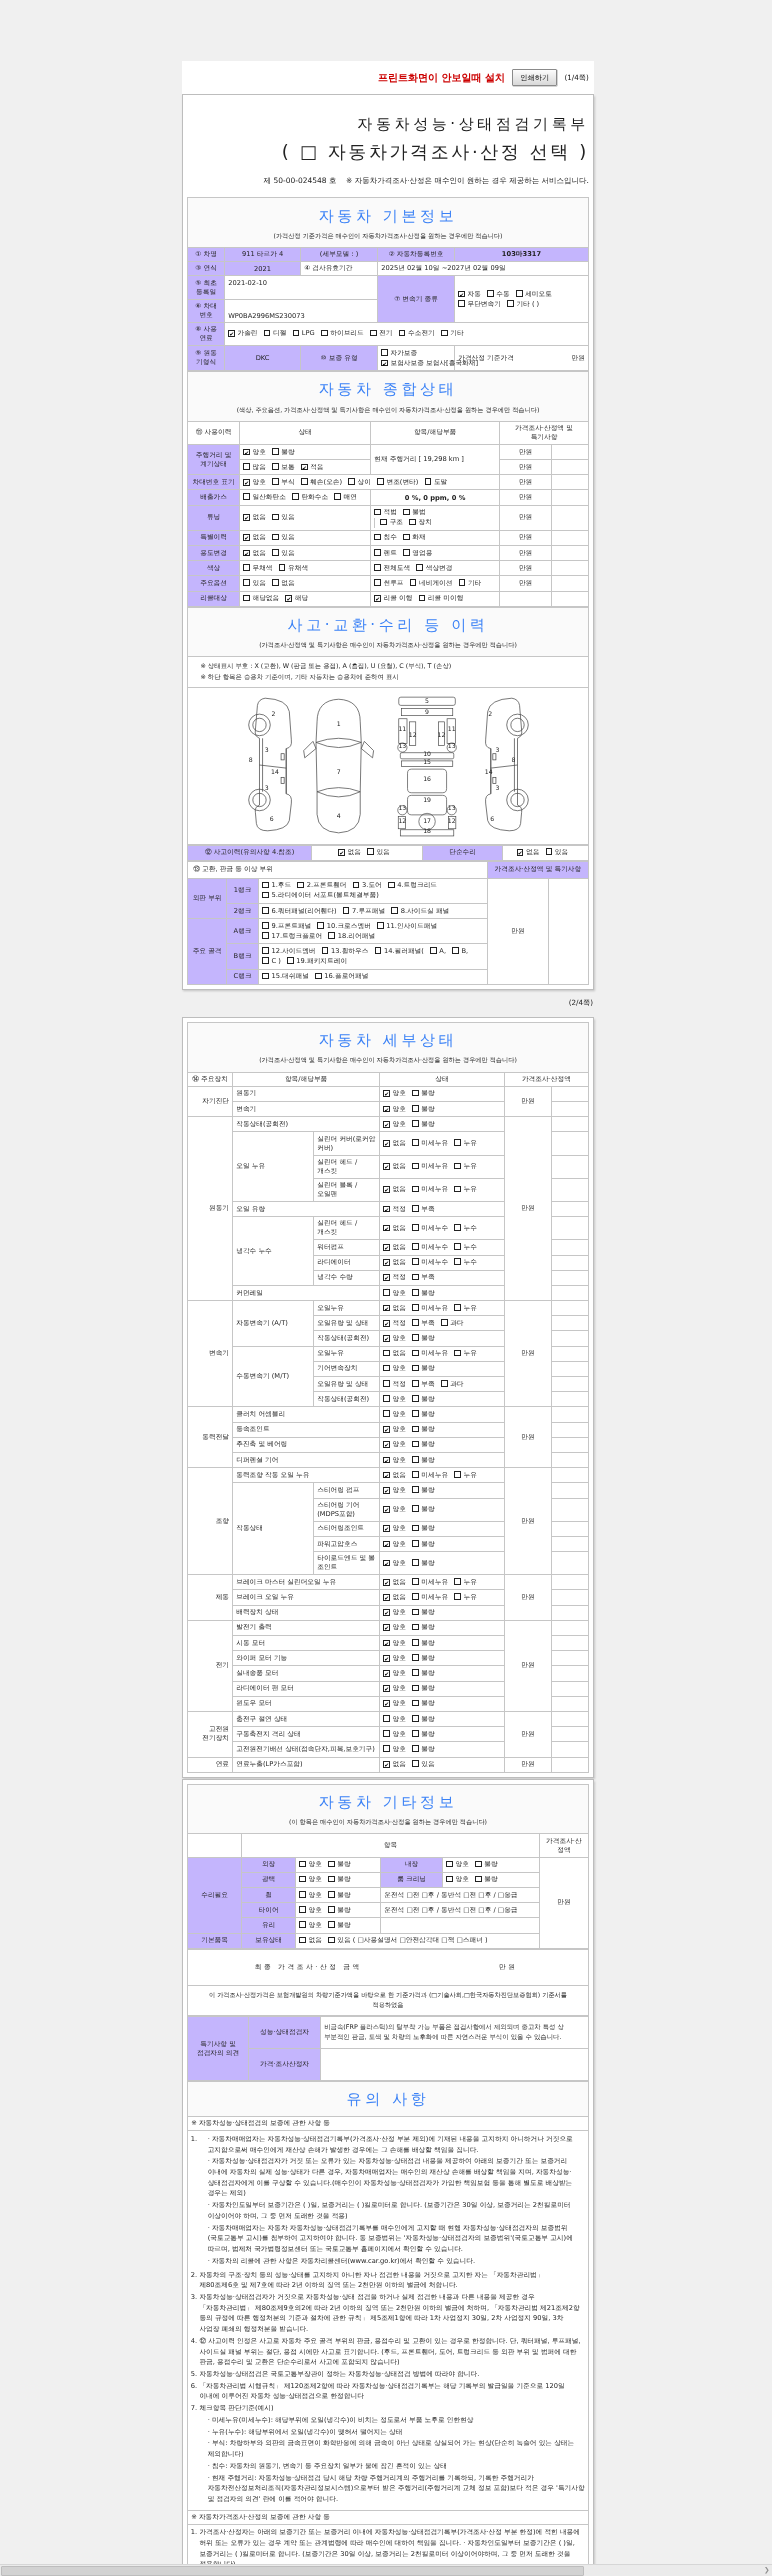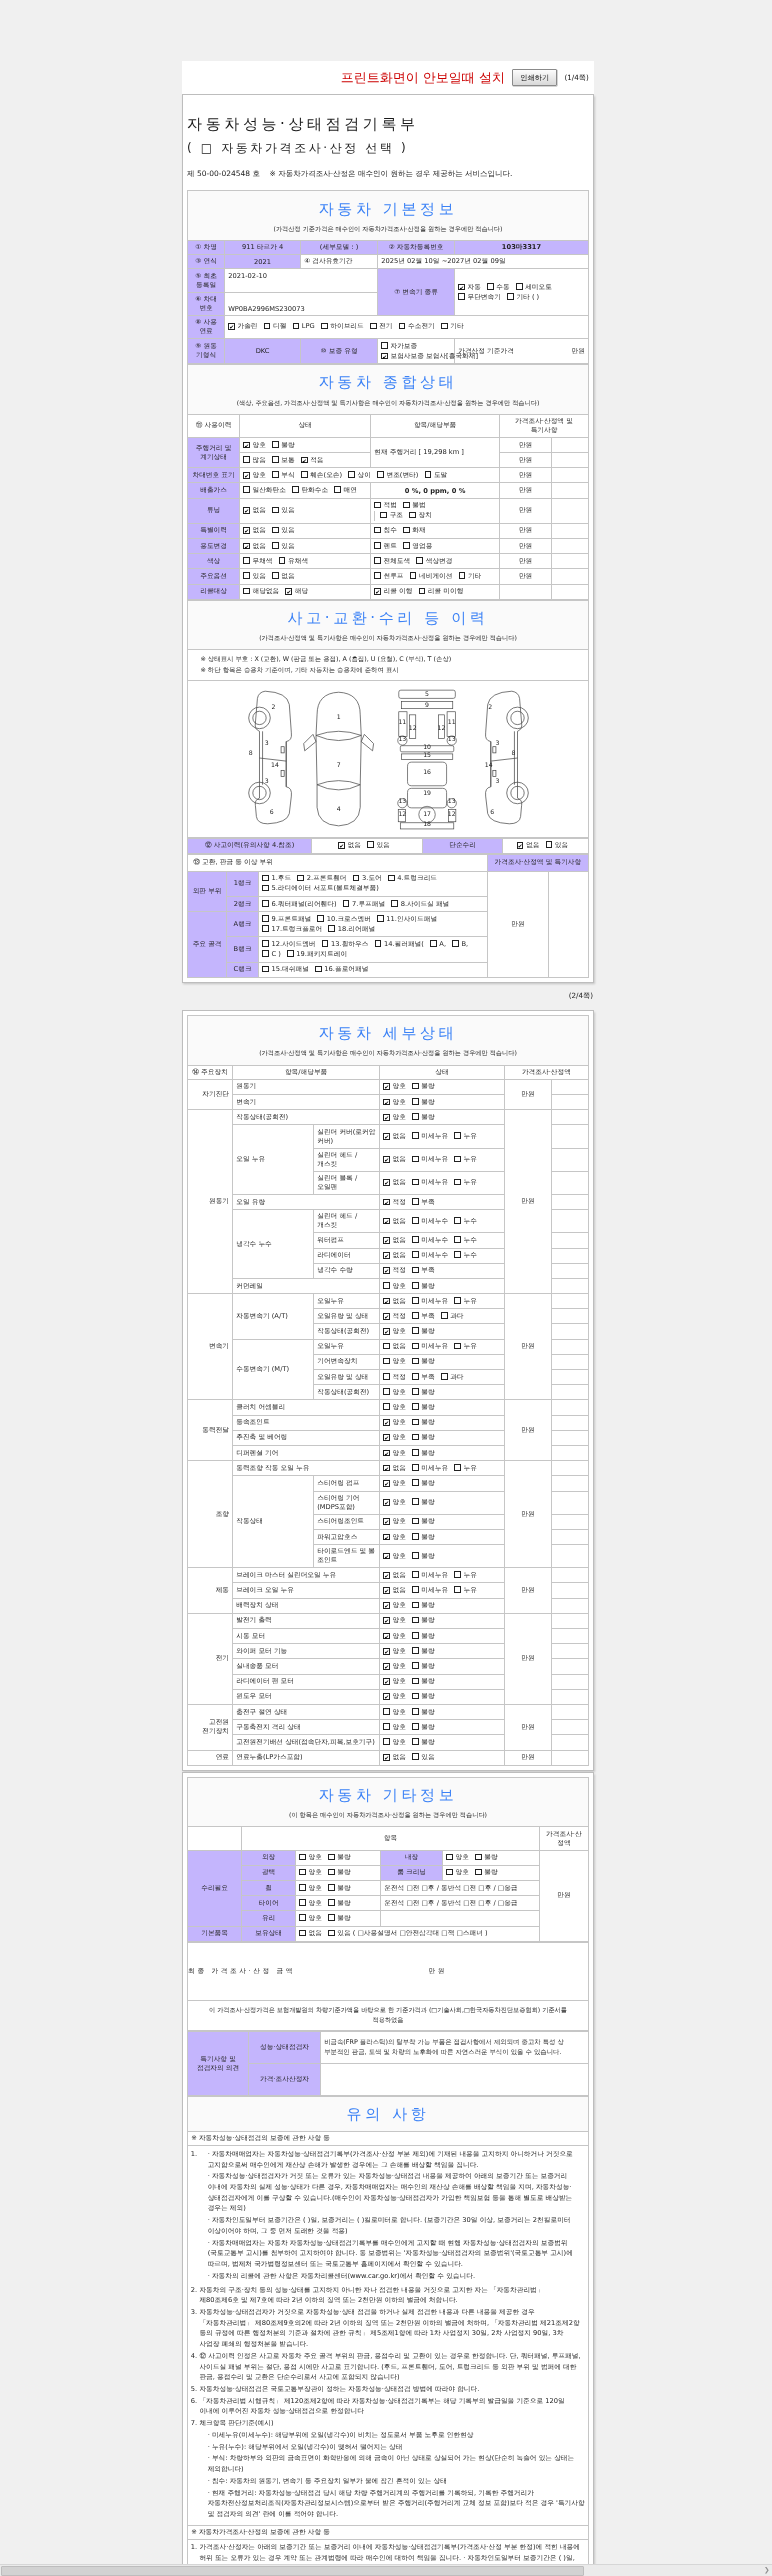--- a/index.html
+++ b/index.html
@@ -1,29 +1,29 @@
 <!DOCTYPE html>
 <html style="font-size:8.2px"><head>
 <meta charset="utf-8">
 <style>
   html,body{margin:0;padding:0}
   body{font-family:"DejaVu Sans","Liberation Sans",sans-serif;background:#ececec;color:#222}
   .wrap{position:relative;width:773px;height:2576px;background:#f0f0f0;overflow:hidden}
   .col{position:absolute;left:182px;top:61px;width:412px}
   
   .printbar{background:#fff;height:33px;display:flex;align-items:center;justify-content:flex-end;gap:7.2px;padding-right:5.2px;box-sizing:border-box}
-  .rednote{color:#c00;font-size:13px;font-weight:normal}
+  .rednote{color:#c00;font-size:10px;font-weight:bold}
   .printbtn{font-family:Liberation Sans, sans-serif;font-size:7.2px;padding:2.1px 7.2px;background:linear-gradient(#fdfdfd,#d8d8d8);border:0.5px solid #8a8a8a;border-radius:1px;box-shadow:0.5px 0.5px 0 #aaa;cursor:pointer}
   .pgmark{font-size:7.2px;color:#111}
   .pgrow{height:24px;display:flex;align-items:center;justify-content:flex-end;padding:0 1px 2.1px 0;font-size:7.2px}
   
   .page{background:#fff;border:0.5px solid #bdbdbd;box-shadow:1px 1.5px 2.1px rgba(0,0,0,.18);padding:4.1px;margin-bottom:1px}
-  .titleblock{text-align:left;padding:15.5px 0 11.3px}
+  .titleblock{text-align:right;padding:15.5px 0 11.3px}
   .t1{font-size:15px;letter-spacing:3.6px;color:#1a1a1a}
-  .t2{font-size:12px;letter-spacing:2.6px;margin-top:6.2px}
+  .t2{font-size:18px;letter-spacing:2.6px;margin-top:6.2px}
   .t3{font-size:7.5px;margin-top:12.4px;font-weight:normal}
   
   .band{background:#fafafa;border:0.5px solid #c6c6c6;border-bottom:none;text-align:center;padding:8.2px 2.1px 6.2px}
   .band .bt{font-size:15px;letter-spacing:3.6px;color:#3b82f6}
   .band .bc{font-size:6.2px;margin-top:6.2px;color:#222}
   table.grid{width:100%;border-collapse:collapse;table-layout:fixed}
   table.grid td,table.grid th{border:0.5px solid #c6c6c6;padding:2.1px 3.1px;font-size:6.7px;font-weight:normal;vertical-align:middle;word-break:keep-all}
   td.lab{text-align:center;background:#c4b5fd}
   td.price{text-align:center}
   .cb{display:inline-block;width:6.7px;height:6.7px;border:0.8px solid #222;background:#fff;font-size:5.7px;line-height:6.2px;text-align:center;vertical-align:-1px;margin-right:2.6px;color:#000;font-weight:bold;box-sizing:border-box}
@@ -36,21 +36,21 @@
   .notes-body ul{list-style:none;margin:1px 0 3.1px 3.1px;padding-left:5.2px}
   .notes-body ul li:before{content:"· ";}
   .diagrambox{border:0.5px solid #c6c6c6;border-top:none;padding:3.1px 0;text-align:center}
   svg text{font-family:"DejaVu Sans",sans-serif}
   
   .hscroll{position:absolute;left:0;right:0;bottom:0;height:10.8px;background:#ebebeb;border-top:0.5px solid #d6d6d6}
   .hthumb{position:absolute;left:1px;top:1px;height:8.2px;width:581px;background:#d2d2d2;border:0.5px solid #bdbdbd;border-radius:1px}
   .harrow{position:absolute;right:1.5px;top:0.5px;width:9.3px;height:9.3px;color:#909090;font-size:6.7px;text-align:center;line-height:9.3px}
   .glab{text-align:right}
   .plab{text-align:left}
-  .bigprice{font-size:12.4px;letter-spacing:2.6px;text-align:left;padding:24px 0!important}
+  .bigprice{font-size:12.4px;letter-spacing:2.6px;text-align:center;padding:13px 0!important}
 </style>
 </head>
 <body>
 
 <div class="wrap">
  <div class="col">
 
   <div class="printbar">
     <span class="rednote">프린트화면이 안보일때 설치</span>
     <button class="printbtn">인쇄하기</button>

